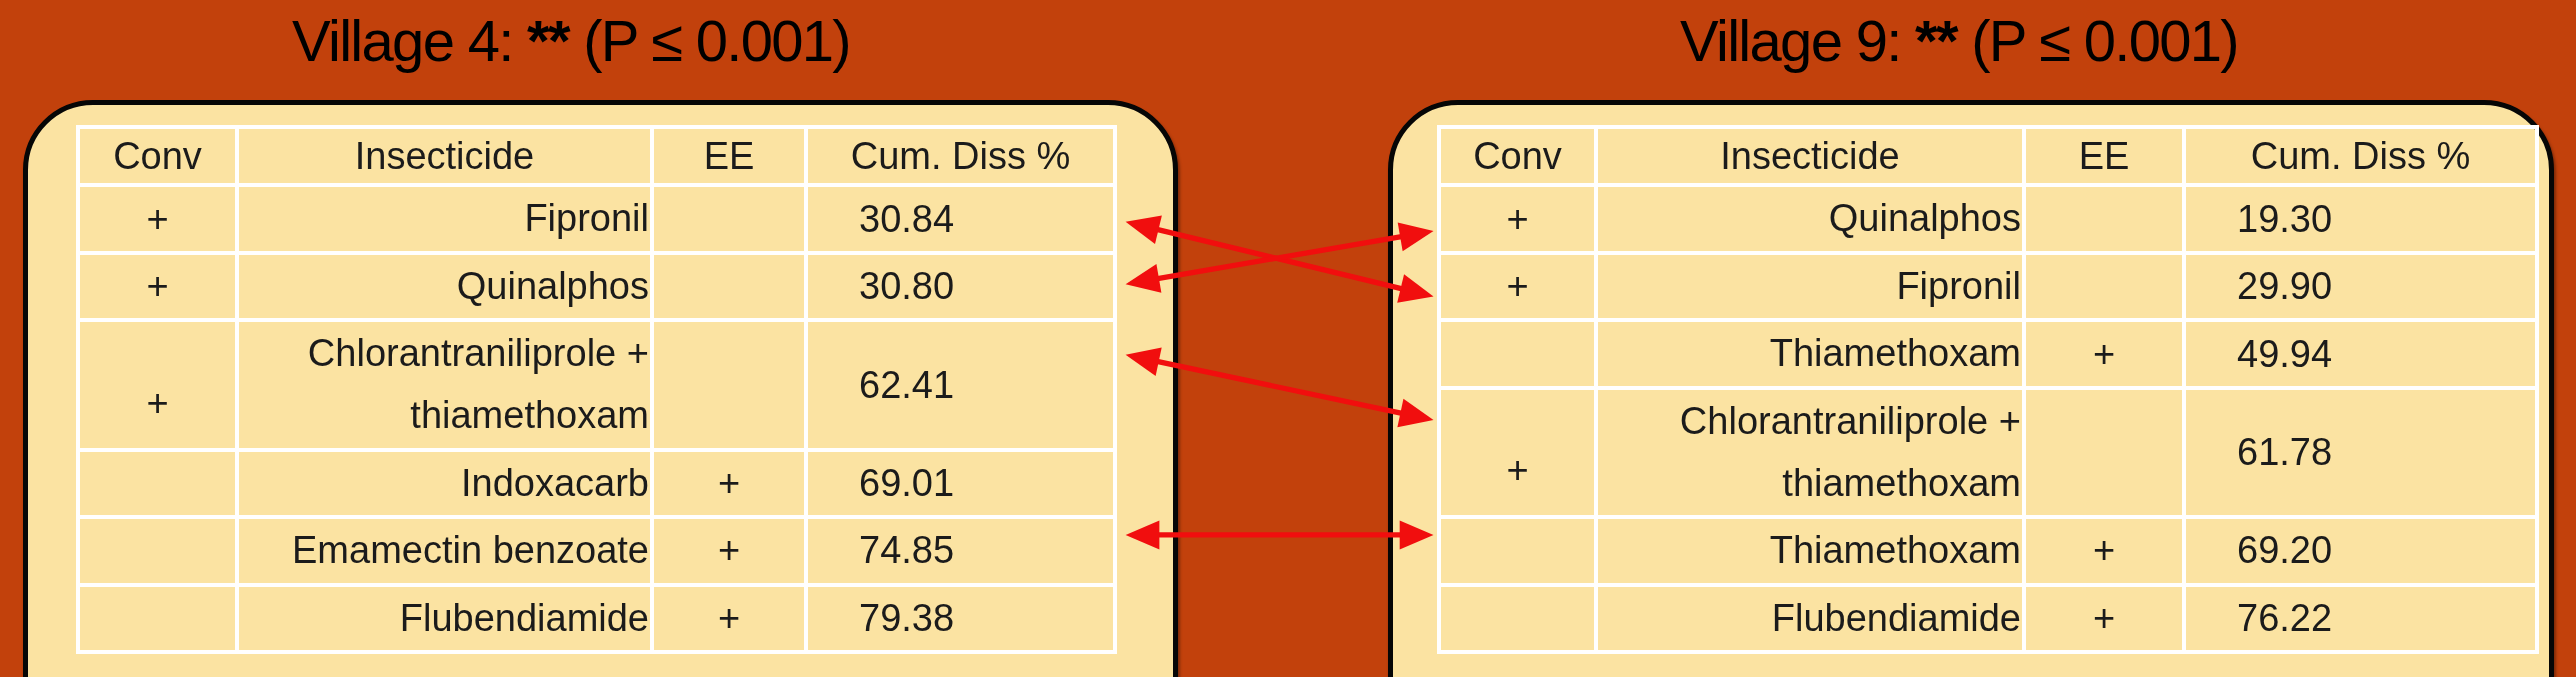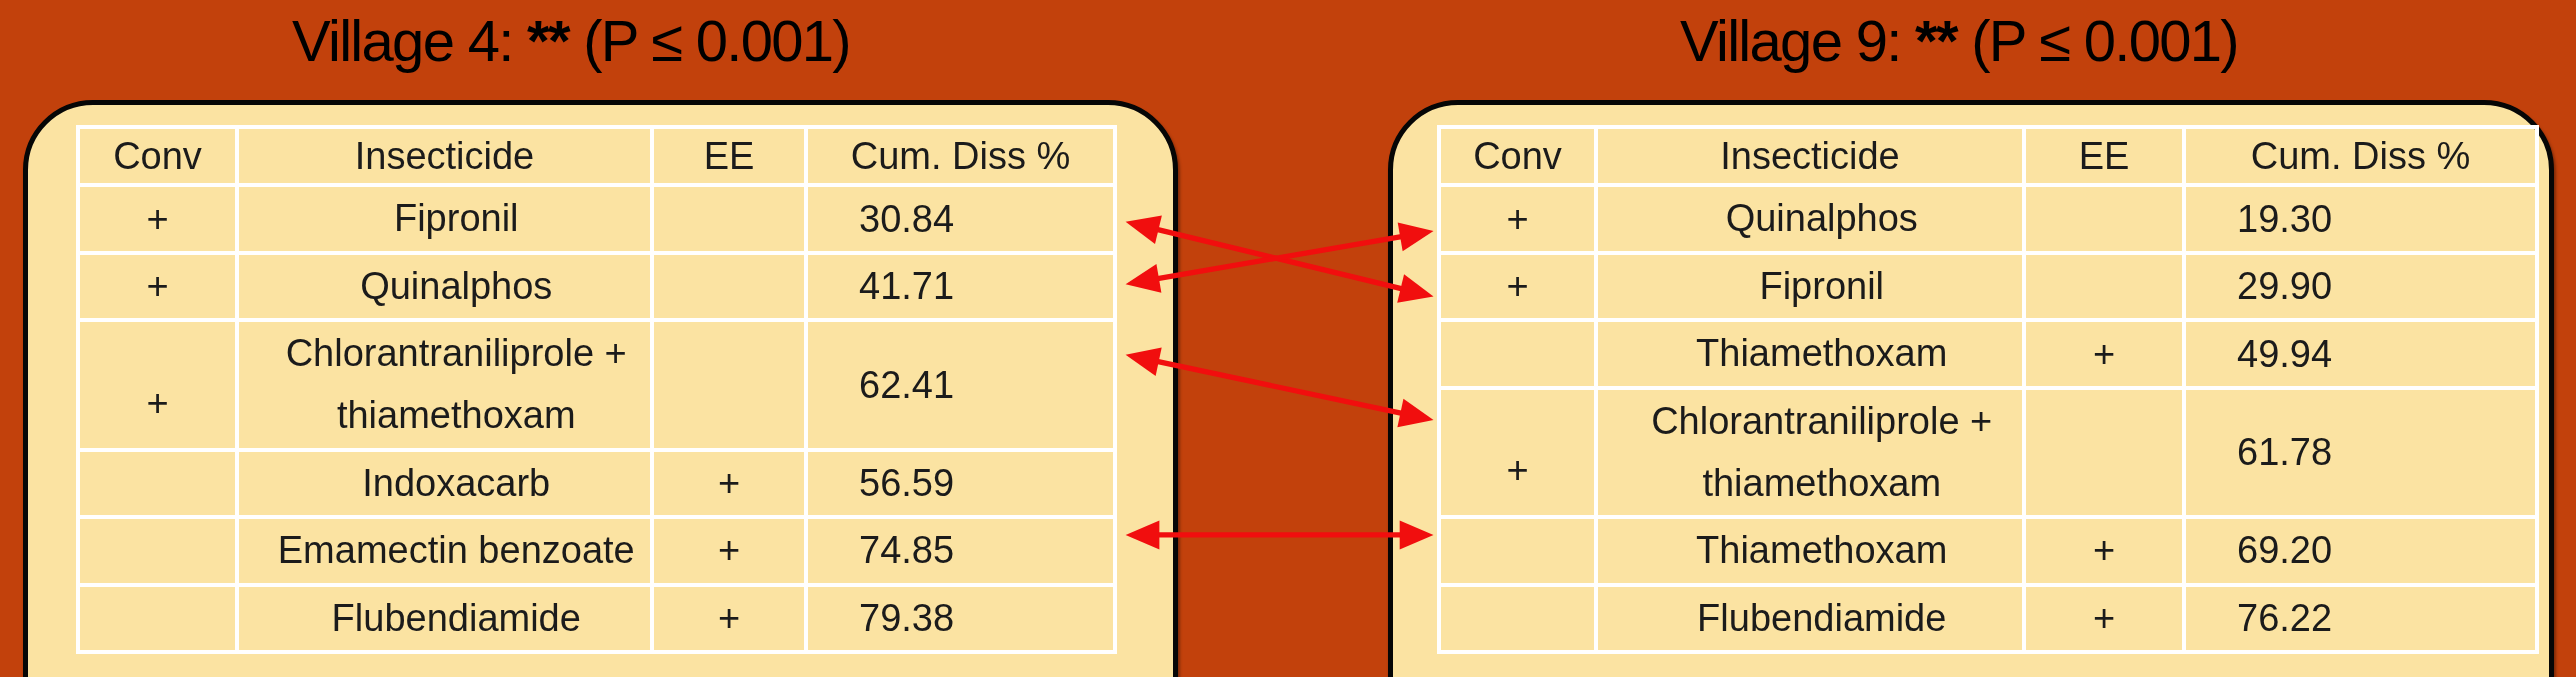--- a/index.html
+++ b/index.html
@@ -53,21 +53,21 @@
     color: #1b1b1b;
     vertical-align: middle;
     overflow: hidden;
   }
   table.diss thead tr { height: 58px; }
   table.diss tbody tr { height: 62px; }
   table.diss tbody tr.tall { height: 119px; }
   th.c-conv, th.c-ins, th.c-ee, th.c-cum { text-align: center; }
   td.c-conv, td.c-ee { text-align: center; }
   td.c-ins {
-    text-align: center;
+    text-align: right;
     padding-left: 24.5px;
     white-space: pre-line;
     line-height: 1.62;
   }
   td.c-cum { text-align: left; padding-left: 51px; }
   tr.tall td.c-conv { vertical-align: bottom; padding-bottom: 23px; }
   #arrow-layer {
     position: absolute;
     left: 0; top: 0;
     width: 2576px;
@@ -108,34 +108,34 @@
           <tr>
             <td class="c-conv" style="border-color: rgb(255, 255, 255); color: rgb(27, 27, 27);">+</td>
             <td class="c-ins" style="border-color: rgb(255, 255, 255); color: rgb(27, 27, 27);">Fipronil</td>
             <td class="c-ee" style="border-color: rgb(255, 255, 255); color: rgb(27, 27, 27);"></td>
             <td class="c-cum" style="border-color: rgb(255, 255, 255); color: rgb(27, 27, 27);">30.84</td>
           </tr>
           <tr>
             <td class="c-conv" style="border-color: rgb(255, 255, 255); color: rgb(27, 27, 27);">+</td>
             <td class="c-ins" style="border-color: rgb(255, 255, 255); color: rgb(27, 27, 27);">Quinalphos</td>
             <td class="c-ee" style="border-color: rgb(255, 255, 255); color: rgb(27, 27, 27);"></td>
-            <td class="c-cum" style="border-color: rgb(255, 255, 255); color: rgb(27, 27, 27);">41.71</td>
+            <td class="c-cum" style="border-color: rgb(255, 255, 255); color: rgb(27, 27, 27);">30.80</td>
           </tr>
           <tr class="tall">
             <td class="c-conv" style="border-color: rgb(255, 255, 255); color: rgb(27, 27, 27);">+</td>
             <td class="c-ins" style="border-color: rgb(255, 255, 255); color: rgb(27, 27, 27);">Chlorantraniliprole +
 thiamethoxam</td>
             <td class="c-ee" style="border-color: rgb(255, 255, 255); color: rgb(27, 27, 27);"></td>
             <td class="c-cum" style="border-color: rgb(255, 255, 255); color: rgb(27, 27, 27);">62.41</td>
           </tr>
           <tr>
             <td class="c-conv" style="border-color: rgb(255, 255, 255); color: rgb(27, 27, 27);"></td>
             <td class="c-ins" style="border-color: rgb(255, 255, 255); color: rgb(27, 27, 27);">Indoxacarb</td>
             <td class="c-ee" style="border-color: rgb(255, 255, 255); color: rgb(27, 27, 27);">+</td>
-            <td class="c-cum" style="border-color: rgb(255, 255, 255); color: rgb(27, 27, 27);">56.59</td>
+            <td class="c-cum" style="border-color: rgb(255, 255, 255); color: rgb(27, 27, 27);">69.01</td>
           </tr>
           <tr>
             <td class="c-conv" style="border-color: rgb(255, 255, 255); color: rgb(27, 27, 27);"></td>
             <td class="c-ins" style="border-color: rgb(255, 255, 255); color: rgb(27, 27, 27);">Emamectin benzoate</td>
             <td class="c-ee" style="border-color: rgb(255, 255, 255); color: rgb(27, 27, 27);">+</td>
             <td class="c-cum" style="border-color: rgb(255, 255, 255); color: rgb(27, 27, 27);">74.85</td>
           </tr>
           <tr>
             <td class="c-conv" style="border-color: rgb(255, 255, 255); color: rgb(27, 27, 27);"></td>
             <td class="c-ins" style="border-color: rgb(255, 255, 255); color: rgb(27, 27, 27);">Flubendiamide</td>

